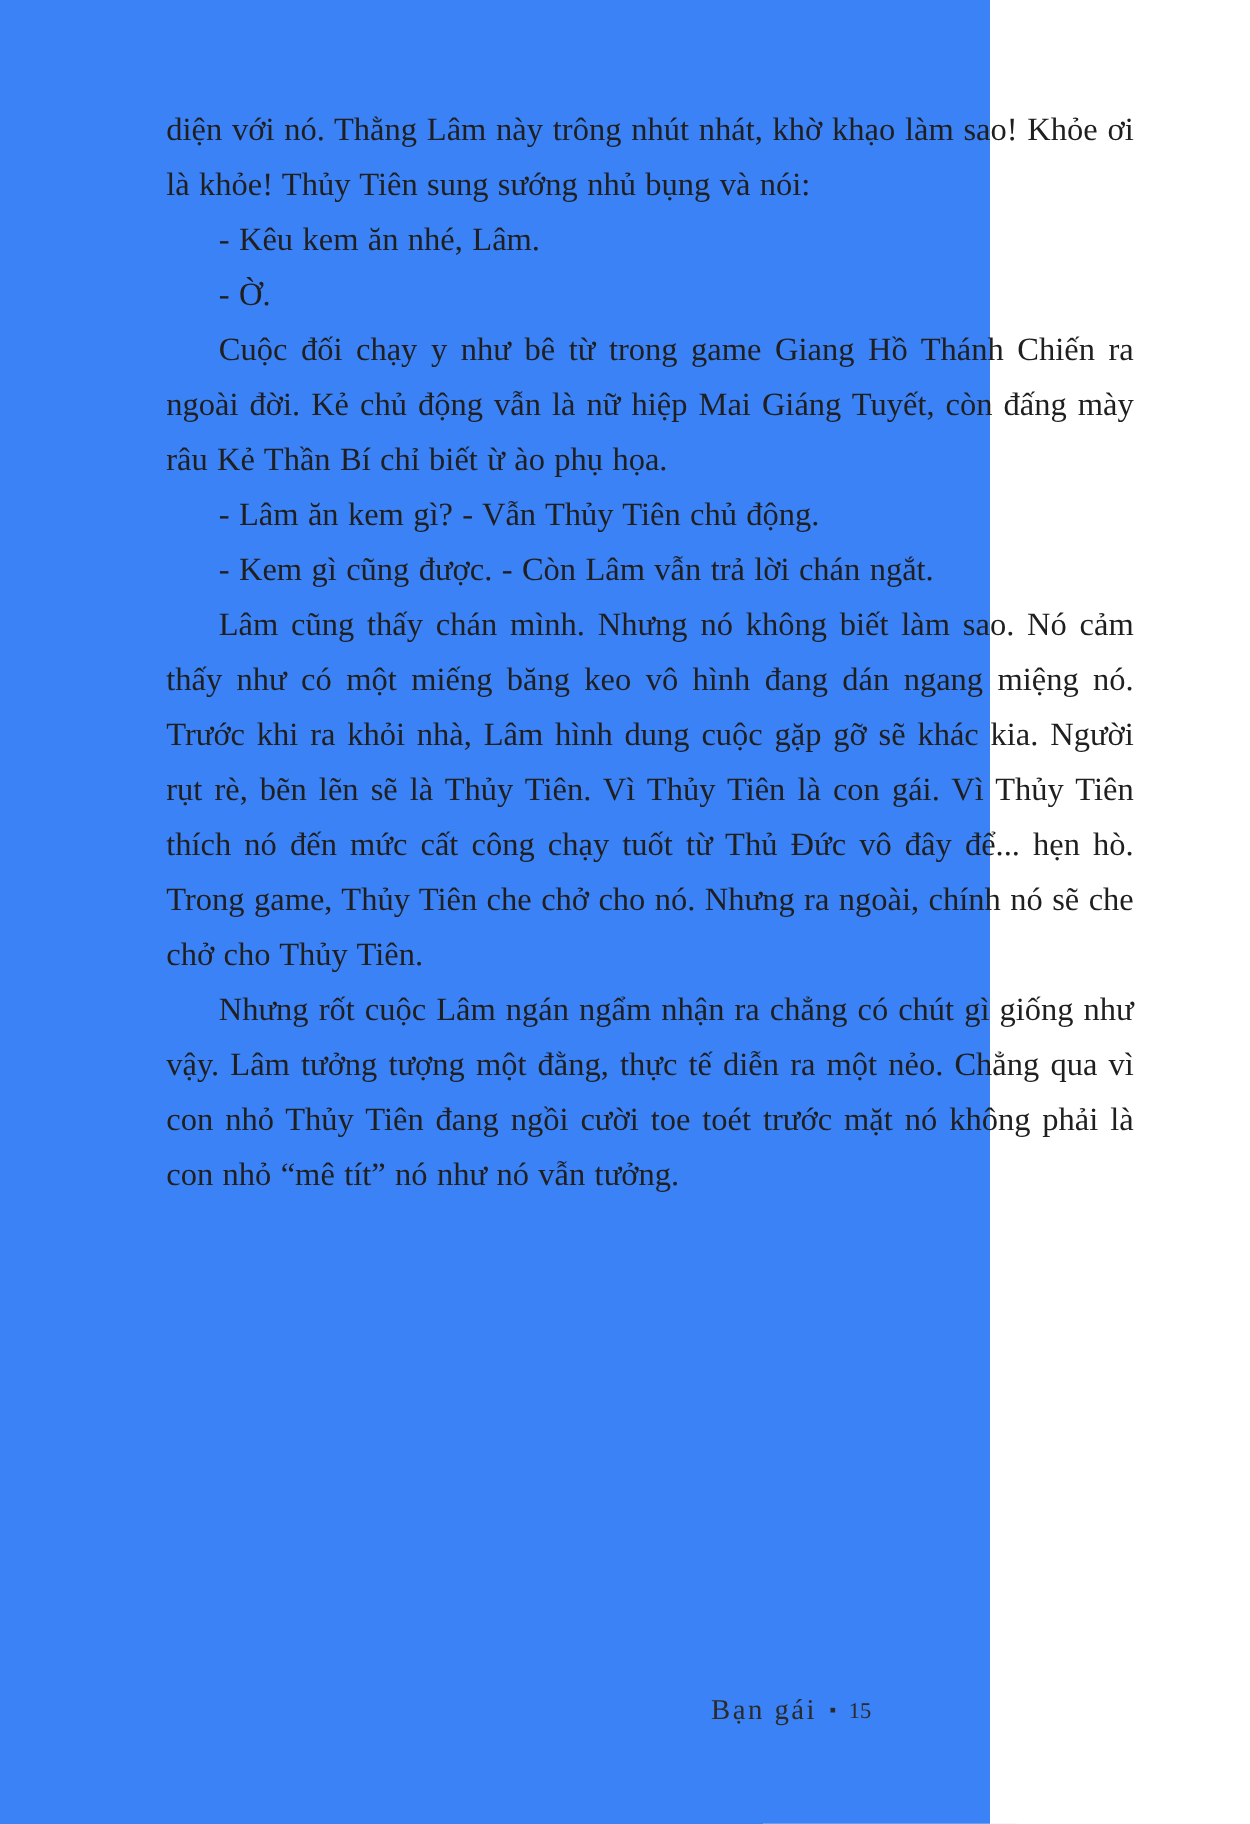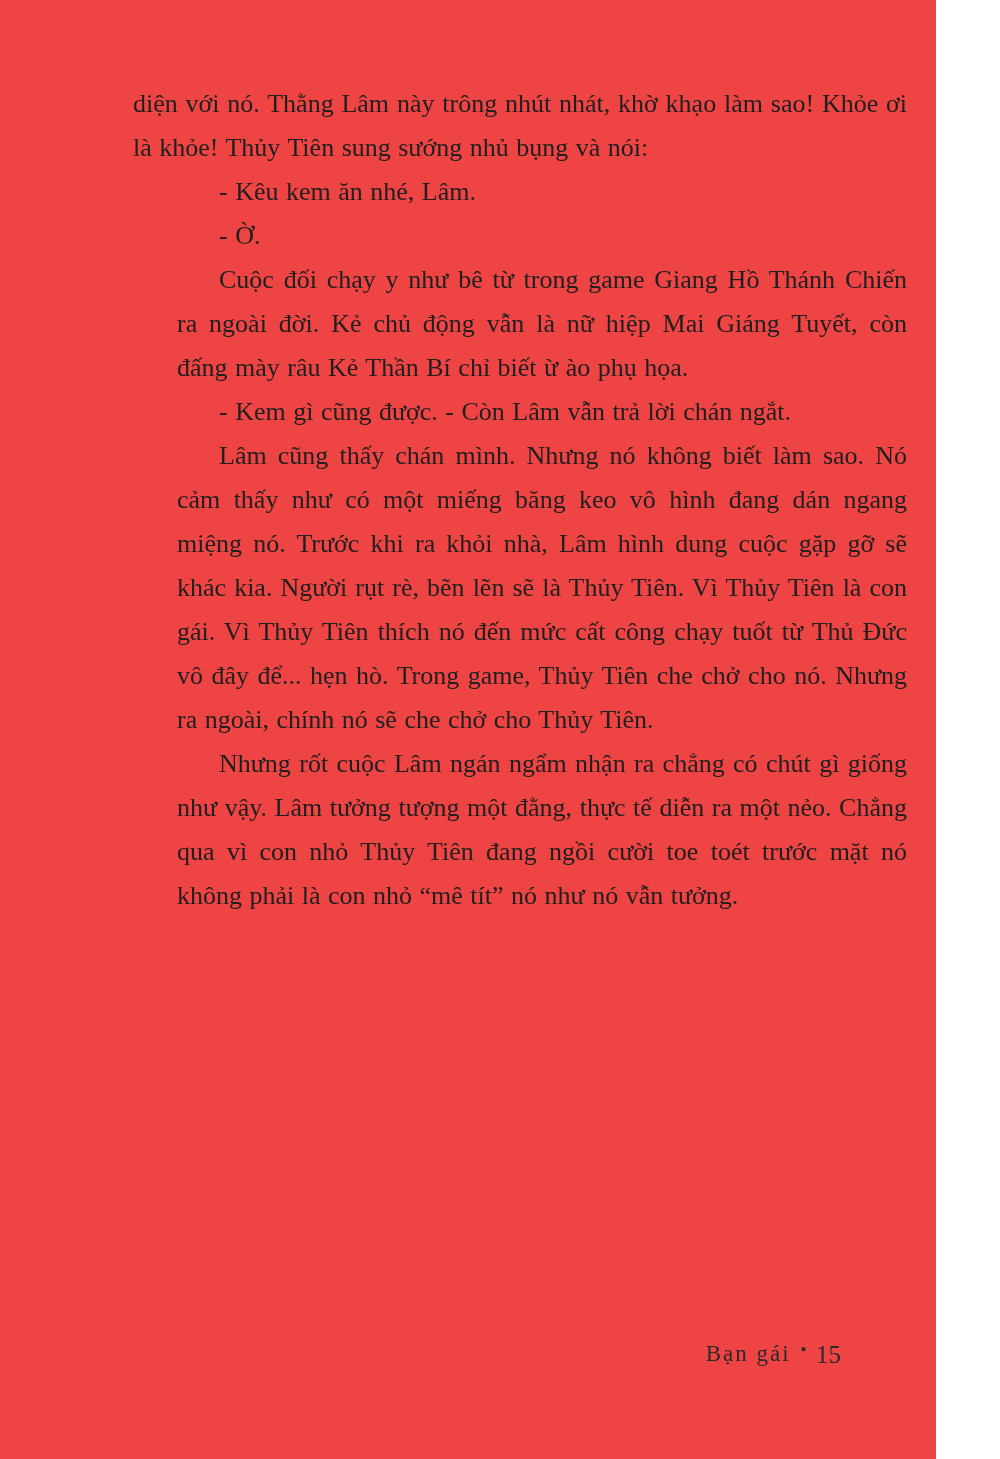--- a/index.html
+++ b/index.html
@@ -12,75 +12,75 @@
     width: 1000px;
     height: 1459px;
     position: relative;
     font-family: "Liberation Serif", serif;
     color: #1f1f1f;
     overflow: hidden;
   }
   .page {
     position: absolute;
     top: 0; left: 0;
-    width: 936px;
+    width: 792px;
     height: 1459px;
-    background: #ef4444;
+    background: #3b82f6;
   }
   .text-block {
     position: absolute;
     top: 82px;
     left: 133px;
     width: 774px;
   }
   .text-block p {
     margin: 0;
     font-size: 26px;
     line-height: 44px;
     text-align: justify;
     color: #1f1f1f;
     word-spacing: 1px;
   }
   .text-block p.indent {
     text-indent: 42px;
-    margin-left: 44px;
   }
   .footer {
     position: absolute;
     right: 95px;
-    bottom: 90px;
+    bottom: 78px;
     font-size: 23px;
     color: #2a2a2a;
     display: flex;
-    align-items: flex-start;
+    align-items: center;
     gap: 10px;
   }
   .footer .book-title {
     letter-spacing: 2px;
   }
   .footer .sep {
     font-size: 15px;
     line-height: 1;
     position: relative;
     top: 1px;
   }
   .footer .page-num {
-    font-size: 25px;
+    font-size: 18px;
   }
 </style>
 </head>
 <body>
 
 <div class="page">
 
   <div class="text-block">
       <p>diện với nó. Thằng Lâm này trông nhút nhát, khờ khạo làm sao! Khỏe ơi là khỏe! Thủy Tiên sung sướng nhủ bụng và nói:</p>
       <p class="indent">- Kêu kem ăn nhé, Lâm.</p>
       <p class="indent">- Ờ.</p>
       <p class="indent">Cuộc đối chạy y như bê từ trong game Giang Hồ Thánh Chiến ra ngoài đời. Kẻ chủ động vẫn là nữ hiệp Mai Giáng Tuyết, còn đấng mày râu Kẻ Thần Bí chỉ biết ừ ào phụ họa.</p>
+      <p class="indent">- Lâm ăn kem gì? - Vẫn Thủy Tiên chủ động.</p>
       <p class="indent">- Kem gì cũng được. - Còn Lâm vẫn trả lời chán ngắt.</p>
       <p class="indent">Lâm cũng thấy chán mình. Nhưng nó không biết làm sao. Nó cảm thấy như có một miếng băng keo vô hình đang dán ngang miệng nó. Trước khi ra khỏi nhà, Lâm hình dung cuộc gặp gỡ sẽ khác kia. Người rụt rè, bẽn lẽn sẽ là Thủy Tiên. Vì Thủy Tiên là con gái. Vì Thủy Tiên thích nó đến mức cất công chạy tuốt từ Thủ Đức vô đây để... hẹn hò. Trong game, Thủy Tiên che chở cho nó. Nhưng ra ngoài, chính nó sẽ che chở cho Thủy Tiên.</p>
       <p class="indent">Nhưng rốt cuộc Lâm ngán ngẩm nhận ra chẳng có chút gì giống như vậy. Lâm tưởng tượng một đằng, thực tế diễn ra một nẻo. Chẳng qua vì con nhỏ Thủy Tiên đang ngồi cười toe toét trước mặt nó không phải là con nhỏ “mê tít” nó như nó vẫn tưởng.</p>
     </div>
 
   <div class="footer">
     <span class="book-title">Bạn gái</span>
     <span class="sep">▪</span>
     <span class="page-num">15</span>
   </div>

